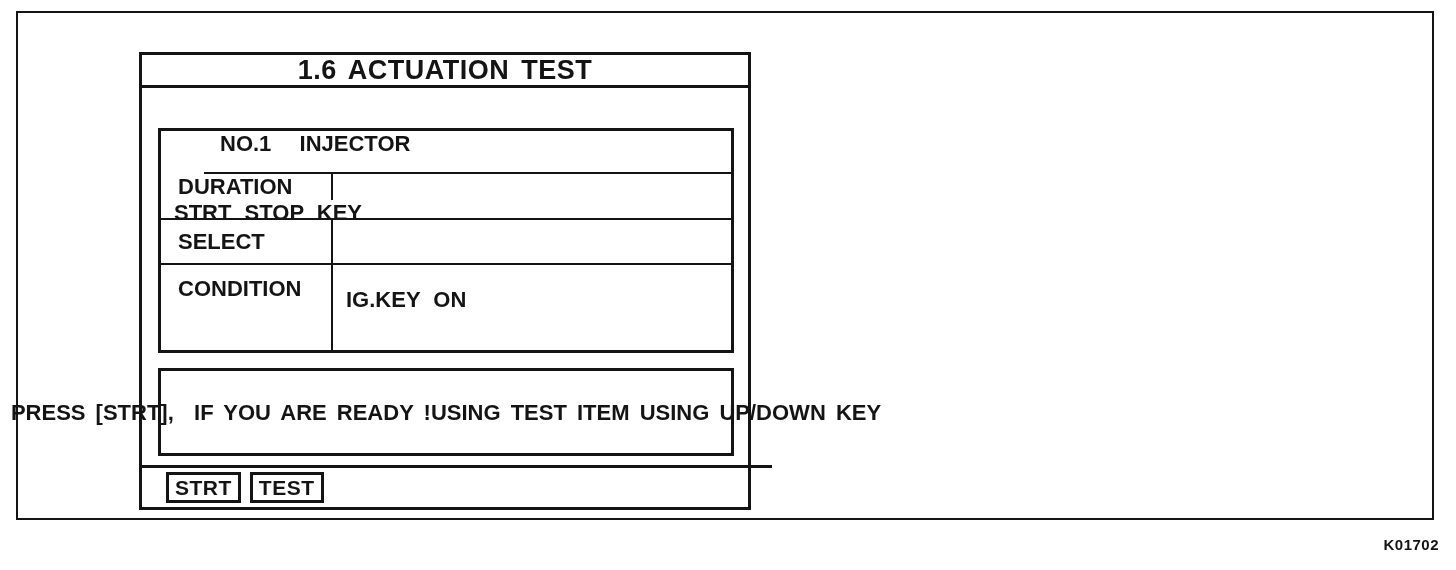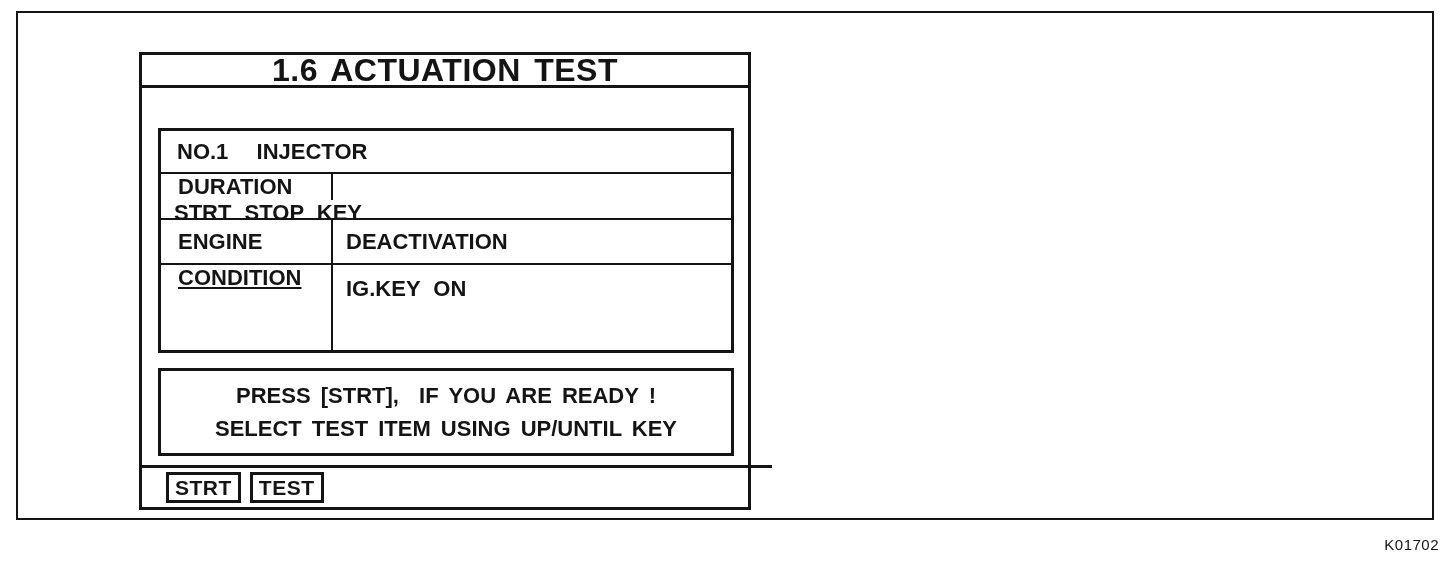--- a/index.html
+++ b/index.html
@@ -35,44 +35,45 @@
     width:606px; height:452px;
     border:3px solid var(--ink);
     background:var(--paper);
   }
   .title-bar{
     height:30px;
     border-bottom:3px solid var(--ink);
     display:flex;
     align-items:center;
     justify-content:center;
-    font-size:32px;
+    font-size:27px;
     font-weight:bold;
     letter-spacing:0.5px;
     word-spacing:4px;
     white-space:pre;
   }
   .spec-table{
     position:absolute;
     left:16px; top:73px;
     width:570px; height:219px;
     border:3px solid var(--ink);
     display:flex;
     flex-direction:column;
     font-size:22px;
     font-weight:bold;
   }
   .spec-header{
     height:41px;
     border-bottom:2px solid var(--ink);
     display:flex;
-    align-items:center;
+    align-items:flex-start;
     padding-left:16px;
     word-spacing:8px;
     white-space:pre;
+    margin-left:43px;
   }
   .spec-row{
     display:flex;
     border-bottom:2px solid var(--ink);
   }
   .spec-row.r1{height:44px;flex-direction:column;}
   .spec-row.r2{height:43px;}
   .spec-row.r3{flex:1; border-bottom:none;}
   .cell-label{
     width:172px;
@@ -86,39 +87,39 @@
   .cell-value{
     flex:1;
     display:flex;
     align-items:center;
     padding-left:13px;
     word-spacing:7px;
     white-space:pre;
   }
   .spec-row.r3 .cell-label{
     align-items:flex-start;
-    text-decoration:underline;
+    padding-top:11px;
   }
   .cell-value.stacked{
     flex-direction:column;
     align-items:flex-start;
     justify-content:flex-start;
-    padding-top:4px;
+    padding-top:15px;
   }
   .cell-value.stacked div{
     line-height:40px;
     white-space:pre;
   }
   .message-box{
     position:absolute;
     left:16px; top:313px;
     width:570px; height:82px;
     border:3px solid var(--ink);
     display:flex;
-    flex-direction:column;
+    flex-direction:row;
     align-items:center;
     justify-content:center;
     font-size:22px;
     font-weight:bold;
     line-height:33px;
   }
   .message-box div{
     white-space:pre;
     word-spacing:4px;
   }
@@ -148,21 +149,21 @@
     align-items:center;
     justify-content:center;
     padding:12px 6px;
     box-sizing:border-box;
     cursor:pointer;
   }
   .figure-code{
     position:absolute;
     right:17px; top:536px;
     font-size:15px;
-    font-weight:normal;
+    font-weight:bold;
     letter-spacing:0.5px;
   }
 </style>
 </head>
 <body>
 
 <div class="canvas">
 
   <div class="figure-frame">
 
@@ -176,35 +177,34 @@
         <div class="spec-header">
           <span>NO.1  INJECTOR</span>
         </div>
 
         <div class="spec-row r1">
           <div class="cell-label">DURATION</div>
           <div class="cell-value">STRT STOP KEY</div>
         </div>
 
         <div class="spec-row r2">
-          <div class="cell-label">ENGINE</div>
-          <div class="cell-value">DEACTIVATION</div>
+          <div class="cell-label">SELECT</div>
         </div>
 
         <div class="spec-row r3">
           <div class="cell-label">CONDITION</div>
           <div class="cell-value stacked">
             <div>IG.KEY ON</div>
           </div>
         </div>
       </div>
 
       <div class="message-box">
         <div>PRESS [STRT],  IF YOU ARE READY !</div>
-        <div>SELECT TEST ITEM USING UP/UNTIL KEY</div>
+        <div>USING TEST ITEM USING UP/DOWN KEY</div>
       </div>
 
       <div class="button-bar">
         <button class="key">STRT</button>
         <button class="key">TEST</button>
       </div>
 
     </div>
   </div>
 

